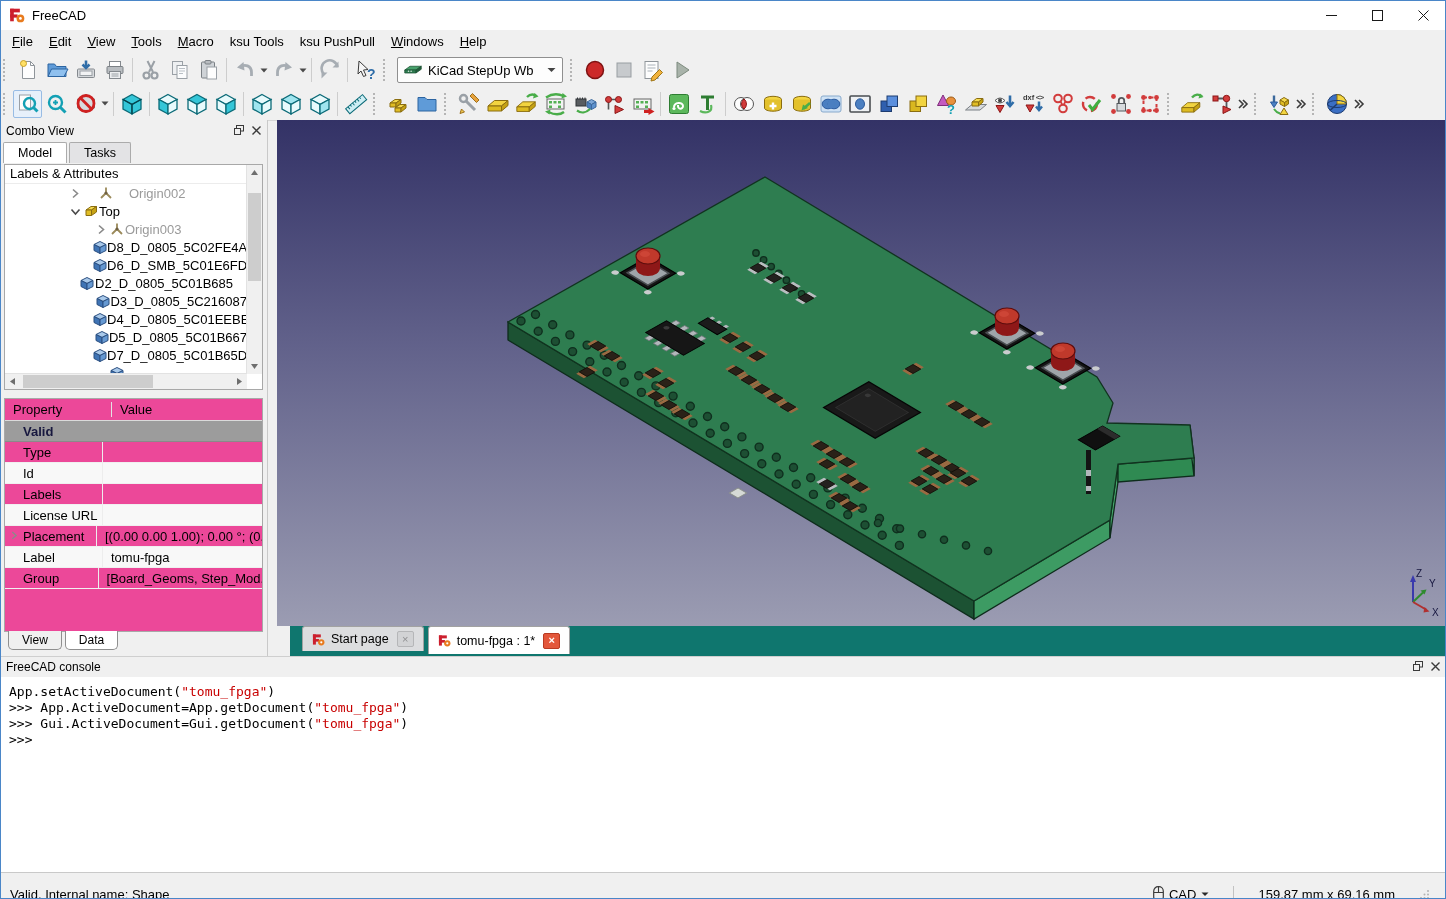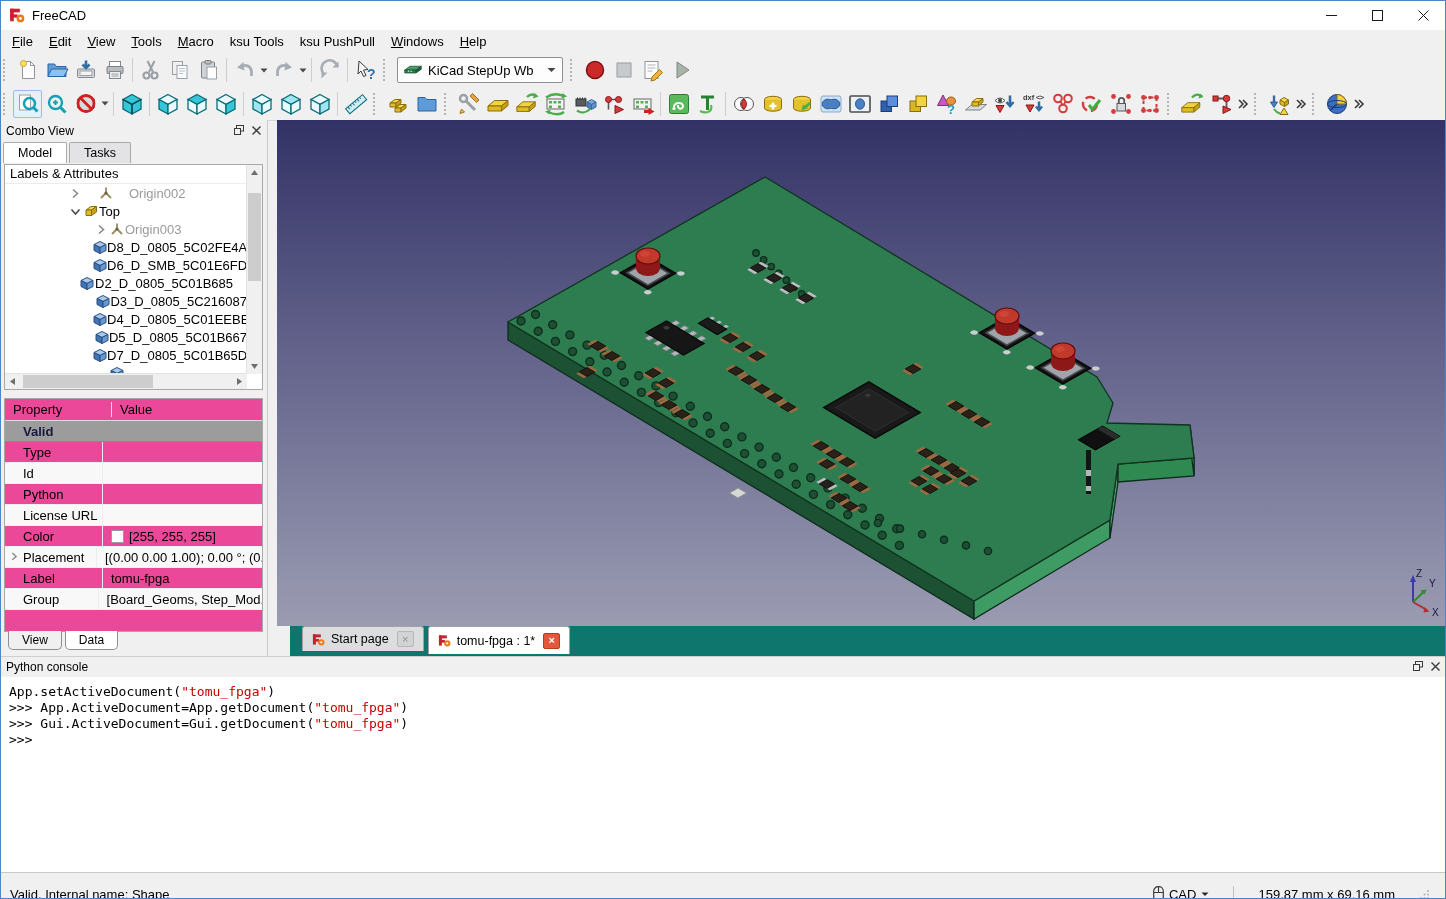--- a/index.html
+++ b/index.html
@@ -872,41 +872,32 @@
         <div class="prop-row">
           <span class="c1">
             <span>Id</span>
           </span>
           <span class="c2">
             <span></span>
           </span>
         </div>
         <div class="prop-row">
           <span class="c1">
-            <span>Python</span>
+            <span>Labels</span>
           </span>
           <span class="c2">
             <span></span>
           </span>
         </div>
         <div class="prop-row">
           <span class="c1">
             <span>License URL</span>
           </span>
           <span class="c2">
             <span></span>
-          </span>
-        </div>
-        <div class="prop-row">
-          <span class="c1">
-            <span>Color</span>
-          </span>
-          <span class="c2">
-            <span class="swatch" style="background: rgb(255, 255, 255);"></span>
-            <span>[255, 255, 255]</span>
           </span>
         </div>
         <div class="prop-row">
           <span class="c1">
             <span class="pexp"><svg width="12" height="12" viewBox="0 0 14 14">
                 <path d="M5 3.5l4.5 4L5 11.5" fill="none" stroke="#8a8a8a" stroke-width="1.6"></path>
               </svg></span>
             <span>Placement</span>
           </span>
           <span class="c2">
@@ -1316,21 +1307,21 @@
         <circle cx="10" cy="10" r="3.4" fill="#e87b1e"></circle>
         <circle cx="10" cy="10" r="1.2" fill="#fff"></circle>
       </svg>
       <span class="dlabel">tomu-fpga : 1*</span>
       <span class="doc-close red">×</span>
     </div>
   </div>
 
 <section class="py-console">
   <div class="pc-header">
-    <span>Python console</span>
+    <span>FreeCAD console</span>
     <span class="cv-hbtns" style="margin-left:auto">
       <span><svg width="10" height="10" viewBox="0 0 10 10">
             <rect x="2.5" y="0.5" width="7" height="5.5" fill="#f0f0f0" stroke="#3a3a3a"></rect>
             <rect x="0.5" y="3.5" width="6" height="6" fill="#f0f0f0" stroke="#3a3a3a"></rect>
           </svg></span>
       <span><svg width="9" height="9" viewBox="0 0 9 9">
             <path d="M0.5 0.5l8 8M8.5 0.5l-8 8" stroke="#3a3a3a" stroke-width="1.4"></path>
           </svg></span>
     </span>
   </div>

